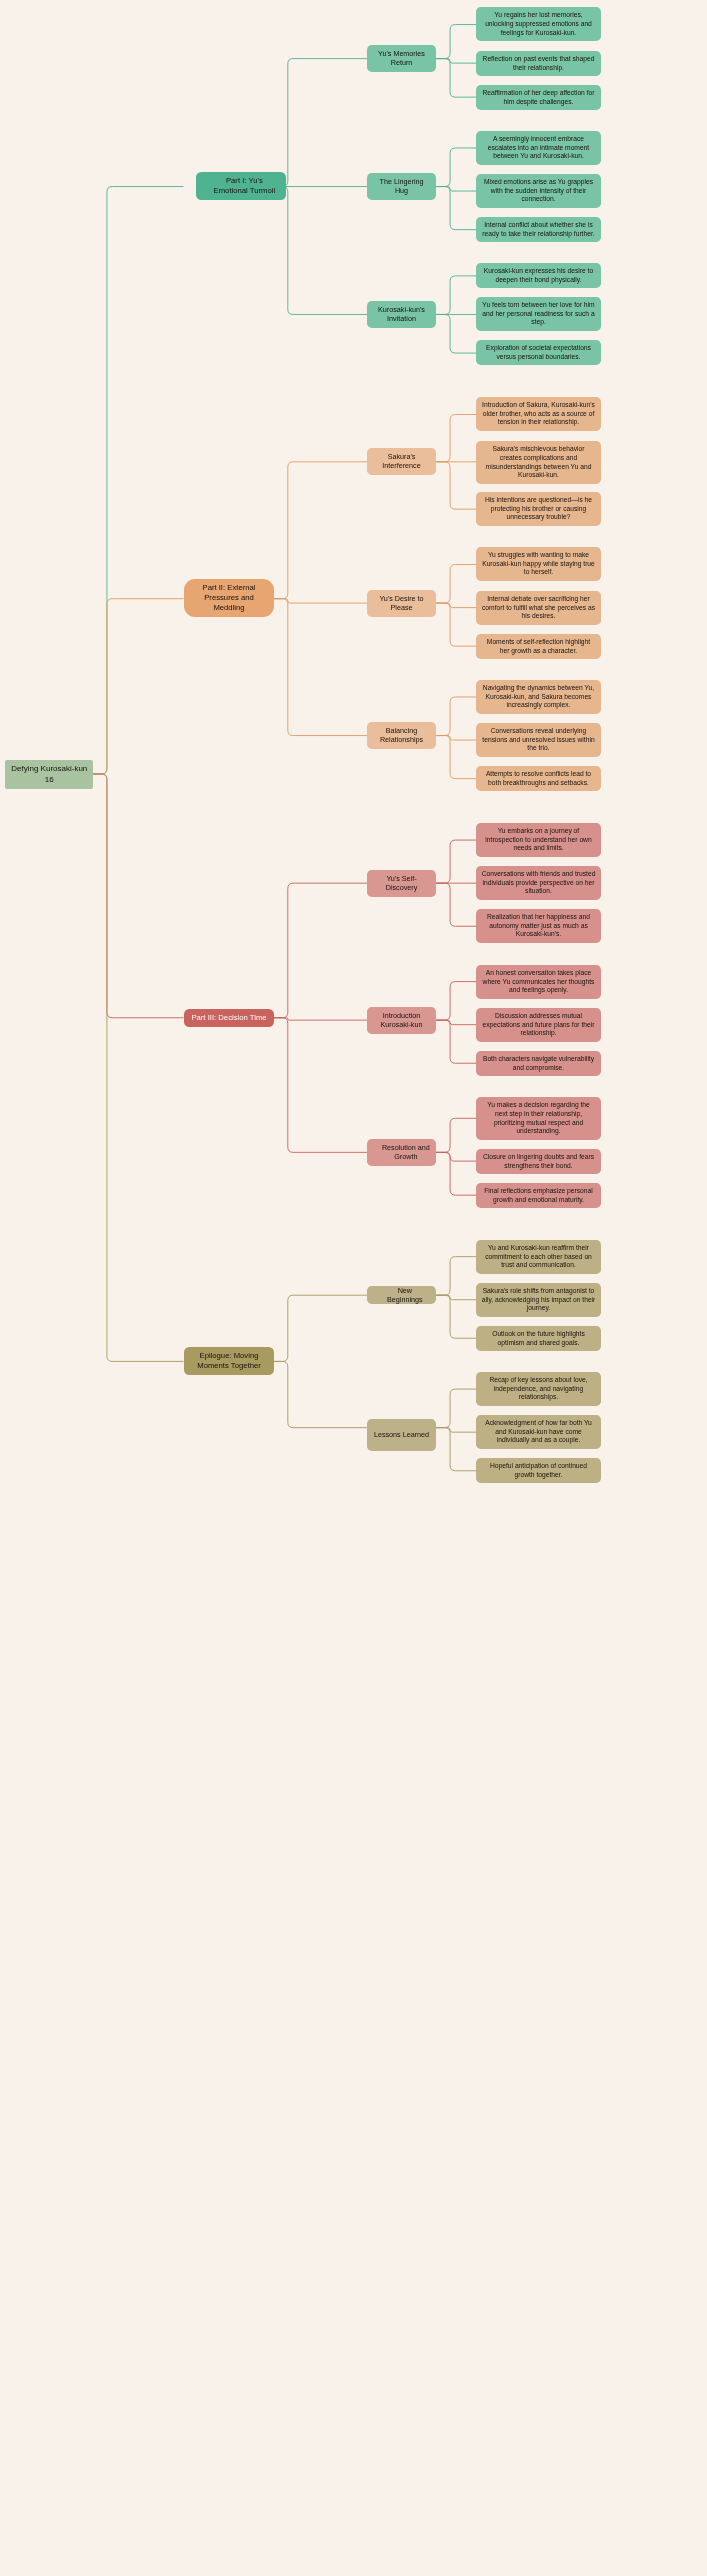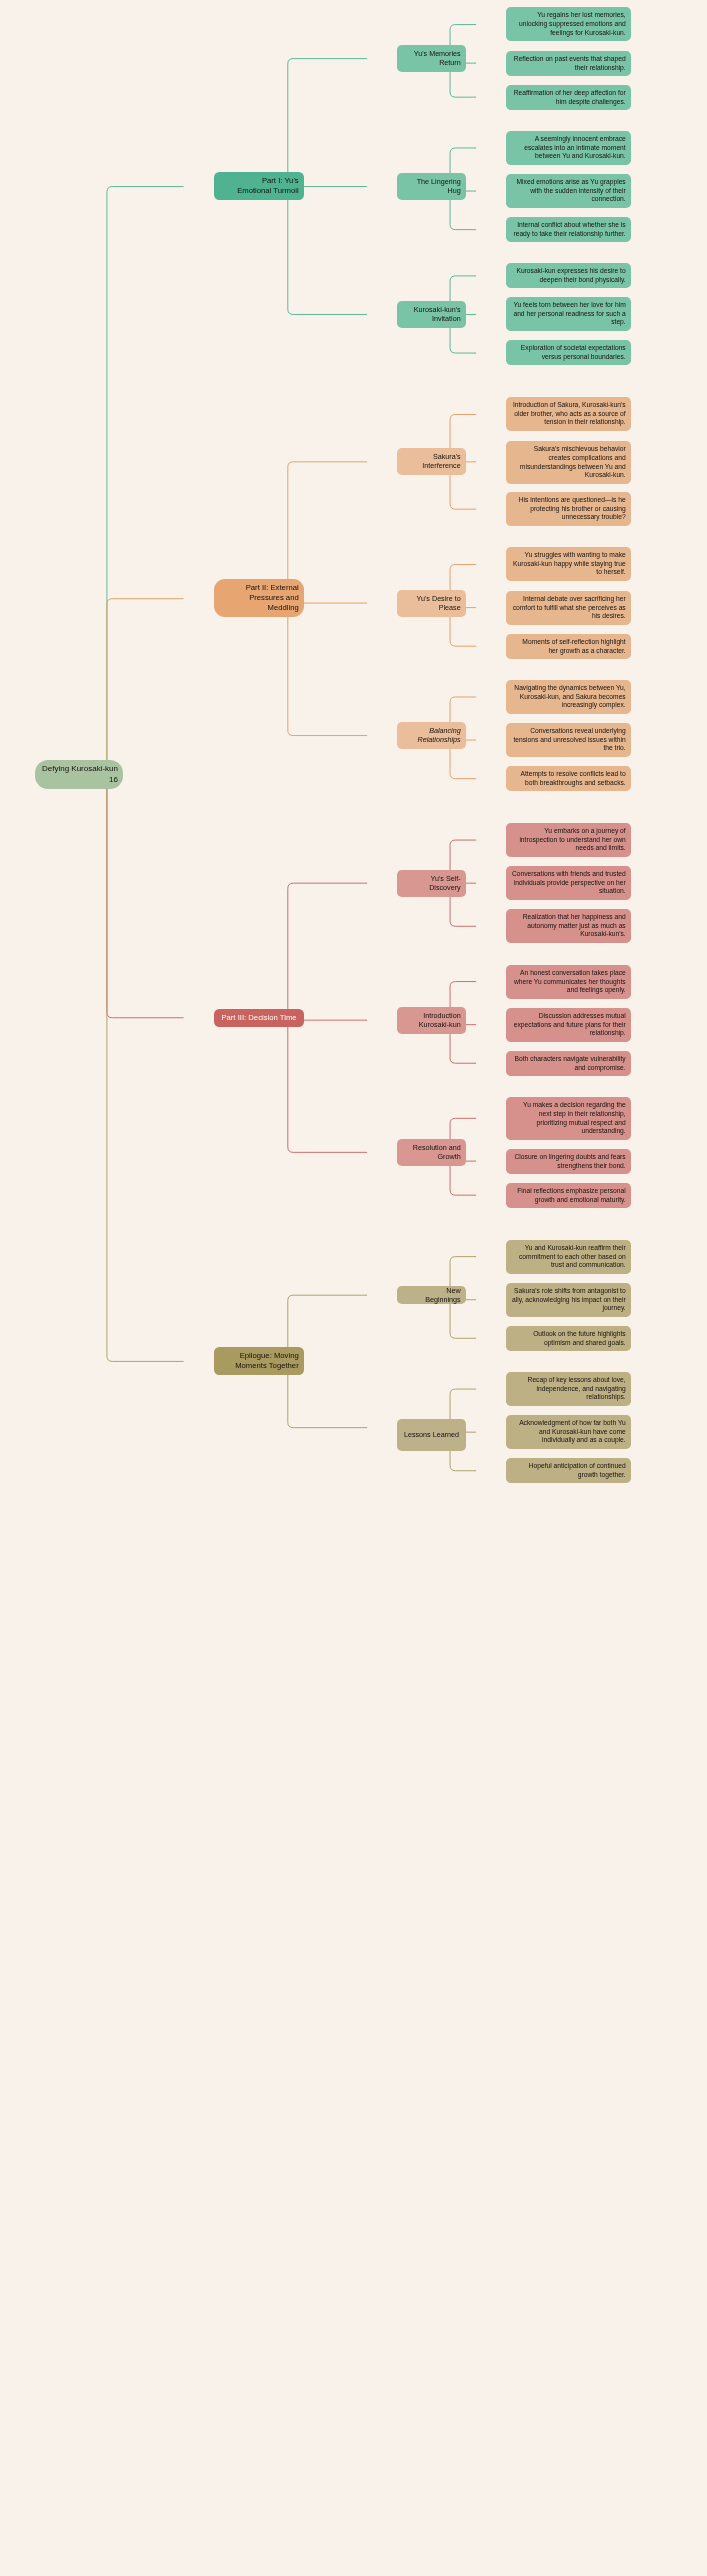--- a/index.html
+++ b/index.html
@@ -21,31 +21,30 @@
     width: 707px;
     height: 2576px;
     pointer-events: none;
   }
   .node {
     position: absolute;
     border-radius: 4.8px;
     display: flex;
     align-items: center;
     justify-content: center;
-    text-align: right;
+    text-align: center;
     line-height: 1.32;
     color: #17120e;
     padding: 3.7px 5.3px;
     z-index: 3;
-    margin-left: 30px;
   }
   .node-root {
     background: #a9c3a0;
     font-size: 8px;
-    border-radius: 13px;
+    border-radius: 2px;
   }
   .node-l1 { font-size: 7.7px; border-radius: 5.3px; }
   .node-l2 { font-size: 7.2px; }
   .node-l3 { font-size: 6.7px; }
 
   .c-green-1 { background: #4fb391; }
   .c-green-2 { background: #79c4a6; }
   .c-green-3 { background: #79c4a6; }
 
   .c-orange-1 { background: #e6a571; border-radius: 11px; }
@@ -109,21 +108,21 @@
       <path d="M 820 2434.5 L 836 2434.5 Q 846 2434.5 846 2424.5 L 846 2372 Q 846 2362 856 2362 L 895 2362" fill="none" stroke="#a99a5f" stroke-width="1.7"></path>
       <path d="M 820 2434.5 L 841.75 2434.5 Q 846 2434.5 846 2438.75 L 846 2438.75 Q 846 2443 850.25 2443 L 895 2443" fill="none" stroke="#a99a5f" stroke-width="1.7"></path>
       <path d="M 820 2434.5 L 836 2434.5 Q 846 2434.5 846 2444.5 L 846 2505.5 Q 846 2515.5 856 2515.5 L 895 2515.5" fill="none" stroke="#a99a5f" stroke-width="1.7"></path>
       <path d="M 515 2559 L 531 2559 Q 541 2559 541 2569 L 541 2673.5 Q 541 2683.5 551 2683.5 L 690 2683.5" fill="none" stroke="#a99a5f" stroke-width="1.7"></path>
       <path d="M 820 2683.5 L 836 2683.5 Q 846 2683.5 846 2673.5 L 846 2621 Q 846 2611 856 2611 L 895 2611" fill="none" stroke="#a99a5f" stroke-width="1.7"></path>
       <path d="M 820 2683.5 L 841.75 2683.5 Q 846 2683.5 846 2687.75 L 846 2687.75 Q 846 2692 850.25 2692 L 895 2692" fill="none" stroke="#a99a5f" stroke-width="1.7"></path>
       <path d="M 820 2683.5 L 836 2683.5 Q 846 2683.5 846 2693.5 L 846 2754.5 Q 846 2764.5 856 2764.5 L 895 2764.5" fill="none" stroke="#a99a5f" stroke-width="1.7"></path>
     </svg>
   <div id="nodes">
       <div class="node node-root " style="left: 5.3px; top: 760px; width: 88px; height: 29px;">Defying Kurosaki-kun 16</div>
-      <div class="node node-l1 c-green-1" style="left: 184px; top: 172px; width: 90px; height: 28px; padding-left: 12px;">Part I: Yu's Emotional Turmoil</div>
+      <div class="node node-l1 c-green-1" style="left: 196px; top: 172px; width: 90px; height: 28px; padding-left: 12px;">Part I: Yu's Emotional Turmoil</div>
       <div class="node node-l2 c-green-2" style="left: 367px; top: 45px; width: 69px; height: 26.6px;">Yu's Memories Return</div>
       <div class="node node-l3 c-green-3" style="left: 476px; top: 7.4px; width: 125px; height: 34px;">Yu regains her lost memories, unlocking suppressed emotions and feelings for Kurosaki-kun.</div>
       <div class="node node-l3 c-green-3" style="left: 476px; top: 51px; width: 125px; height: 25px;">Reflection on past events that shaped their relationship.</div>
       <div class="node node-l3 c-green-3" style="left: 476px; top: 85px; width: 125px; height: 25px;">Reaffirmation of her deep affection for him despite challenges.</div>
       <div class="node node-l2 c-green-2" style="left: 367px; top: 173px; width: 69px; height: 26.6px;">The Lingering Hug</div>
       <div class="node node-l3 c-green-3" style="left: 476px; top: 131px; width: 125px; height: 34px;">A seemingly innocent embrace escalates into an intimate moment between Yu and Kurosaki-kun.</div>
       <div class="node node-l3 c-green-3" style="left: 476px; top: 174px; width: 125px; height: 34px;">Mixed emotions arise as Yu grapples with the sudden intensity of their connection.</div>
       <div class="node node-l3 c-green-3" style="left: 476px; top: 217px; width: 125px; height: 25px;">Internal conflict about whether she is ready to take their relationship further.</div>
       <div class="node node-l2 c-green-2" style="left: 367px; top: 301px; width: 69px; height: 26.6px;">Kurosaki-kun's Invitation</div>
       <div class="node node-l3 c-green-3" style="left: 476px; top: 263px; width: 125px; height: 25px;">Kurosaki-kun expresses his desire to deepen their bond physically.</div>
@@ -131,21 +130,21 @@
       <div class="node node-l3 c-green-3" style="left: 476px; top: 340px; width: 125px; height: 25px;">Exploration of societal expectations versus personal boundaries.</div>
       <div class="node node-l1 c-orange-1" style="left: 184px; top: 579px; width: 90px; height: 38px;">Part II: External Pressures and Meddling</div>
       <div class="node node-l2 c-orange-2" style="left: 367px; top: 448px; width: 69px; height: 26.6px;">Sakura's Interference</div>
       <div class="node node-l3 c-orange-3" style="left: 476px; top: 397px; width: 125px; height: 34px;">Introduction of Sakura, Kurosaki-kun's older brother, who acts as a source of tension in their relationship.</div>
       <div class="node node-l3 c-orange-3" style="left: 476px; top: 441px; width: 125px; height: 43px;">Sakura's mischievous behavior creates complications and misunderstandings between Yu and Kurosaki-kun.</div>
       <div class="node node-l3 c-orange-3" style="left: 476px; top: 492px; width: 125px; height: 34px;">His intentions are questioned—is he protecting his brother or causing unnecessary trouble?</div>
       <div class="node node-l2 c-orange-2" style="left: 367px; top: 590px; width: 69px; height: 26.6px;">Yu's Desire to Please</div>
       <div class="node node-l3 c-orange-3" style="left: 476px; top: 547px; width: 125px; height: 34px;">Yu struggles with wanting to make Kurosaki-kun happy while staying true to herself.</div>
       <div class="node node-l3 c-orange-3" style="left: 476px; top: 591px; width: 125px; height: 34px;">Internal debate over sacrificing her comfort to fulfill what she perceives as his desires.</div>
       <div class="node node-l3 c-orange-3" style="left: 476px; top: 634px; width: 125px; height: 25px;">Moments of self-reflection highlight her growth as a character.</div>
-      <div class="node node-l2 c-orange-2" style="left: 367px; top: 722px; width: 69px; height: 26.6px; font-style: italic;">Balancing Relationships</div>
+      <div class="node node-l2 c-orange-2" style="left: 367px; top: 722px; width: 69px; height: 26.6px;">Balancing Relationships</div>
       <div class="node node-l3 c-orange-3" style="left: 476px; top: 680px; width: 125px; height: 34px;">Navigating the dynamics between Yu, Kurosaki-kun, and Sakura becomes increasingly complex.</div>
       <div class="node node-l3 c-orange-3" style="left: 476px; top: 723px; width: 125px; height: 34px;">Conversations reveal underlying tensions and unresolved issues within the trio.</div>
       <div class="node node-l3 c-orange-3" style="left: 476px; top: 766px; width: 125px; height: 25px;">Attempts to resolve conflicts lead to both breakthroughs and setbacks.</div>
       <div class="node node-l1 c-red-1" style="left: 184px; top: 1009px; width: 90px; height: 18px;">Part III: Decision Time</div>
       <div class="node node-l2 c-red-2" style="left: 367px; top: 870px; width: 69px; height: 26.6px;">Yu's Self-Discovery</div>
       <div class="node node-l3 c-red-3" style="left: 476px; top: 823px; width: 125px; height: 34px;">Yu embarks on a journey of introspection to understand her own needs and limits.</div>
       <div class="node node-l3 c-red-3" style="left: 476px; top: 866px; width: 125px; height: 34px;">Conversations with friends and trusted individuals provide perspective on her situation.</div>
       <div class="node node-l3 c-red-3" style="left: 476px; top: 909px; width: 125px; height: 34px;">Realization that her happiness and autonomy matter just as much as Kurosaki-kun's.</div>
       <div class="node node-l2 c-red-2" style="left: 367px; top: 1007px; width: 69px; height: 26.6px;">Introduction Kurosaki-kun</div>
       <div class="node node-l3 c-red-3" style="left: 476px; top: 965px; width: 125px; height: 34px;">An honest conversation takes place where Yu communicates her thoughts and feelings openly.</div>

